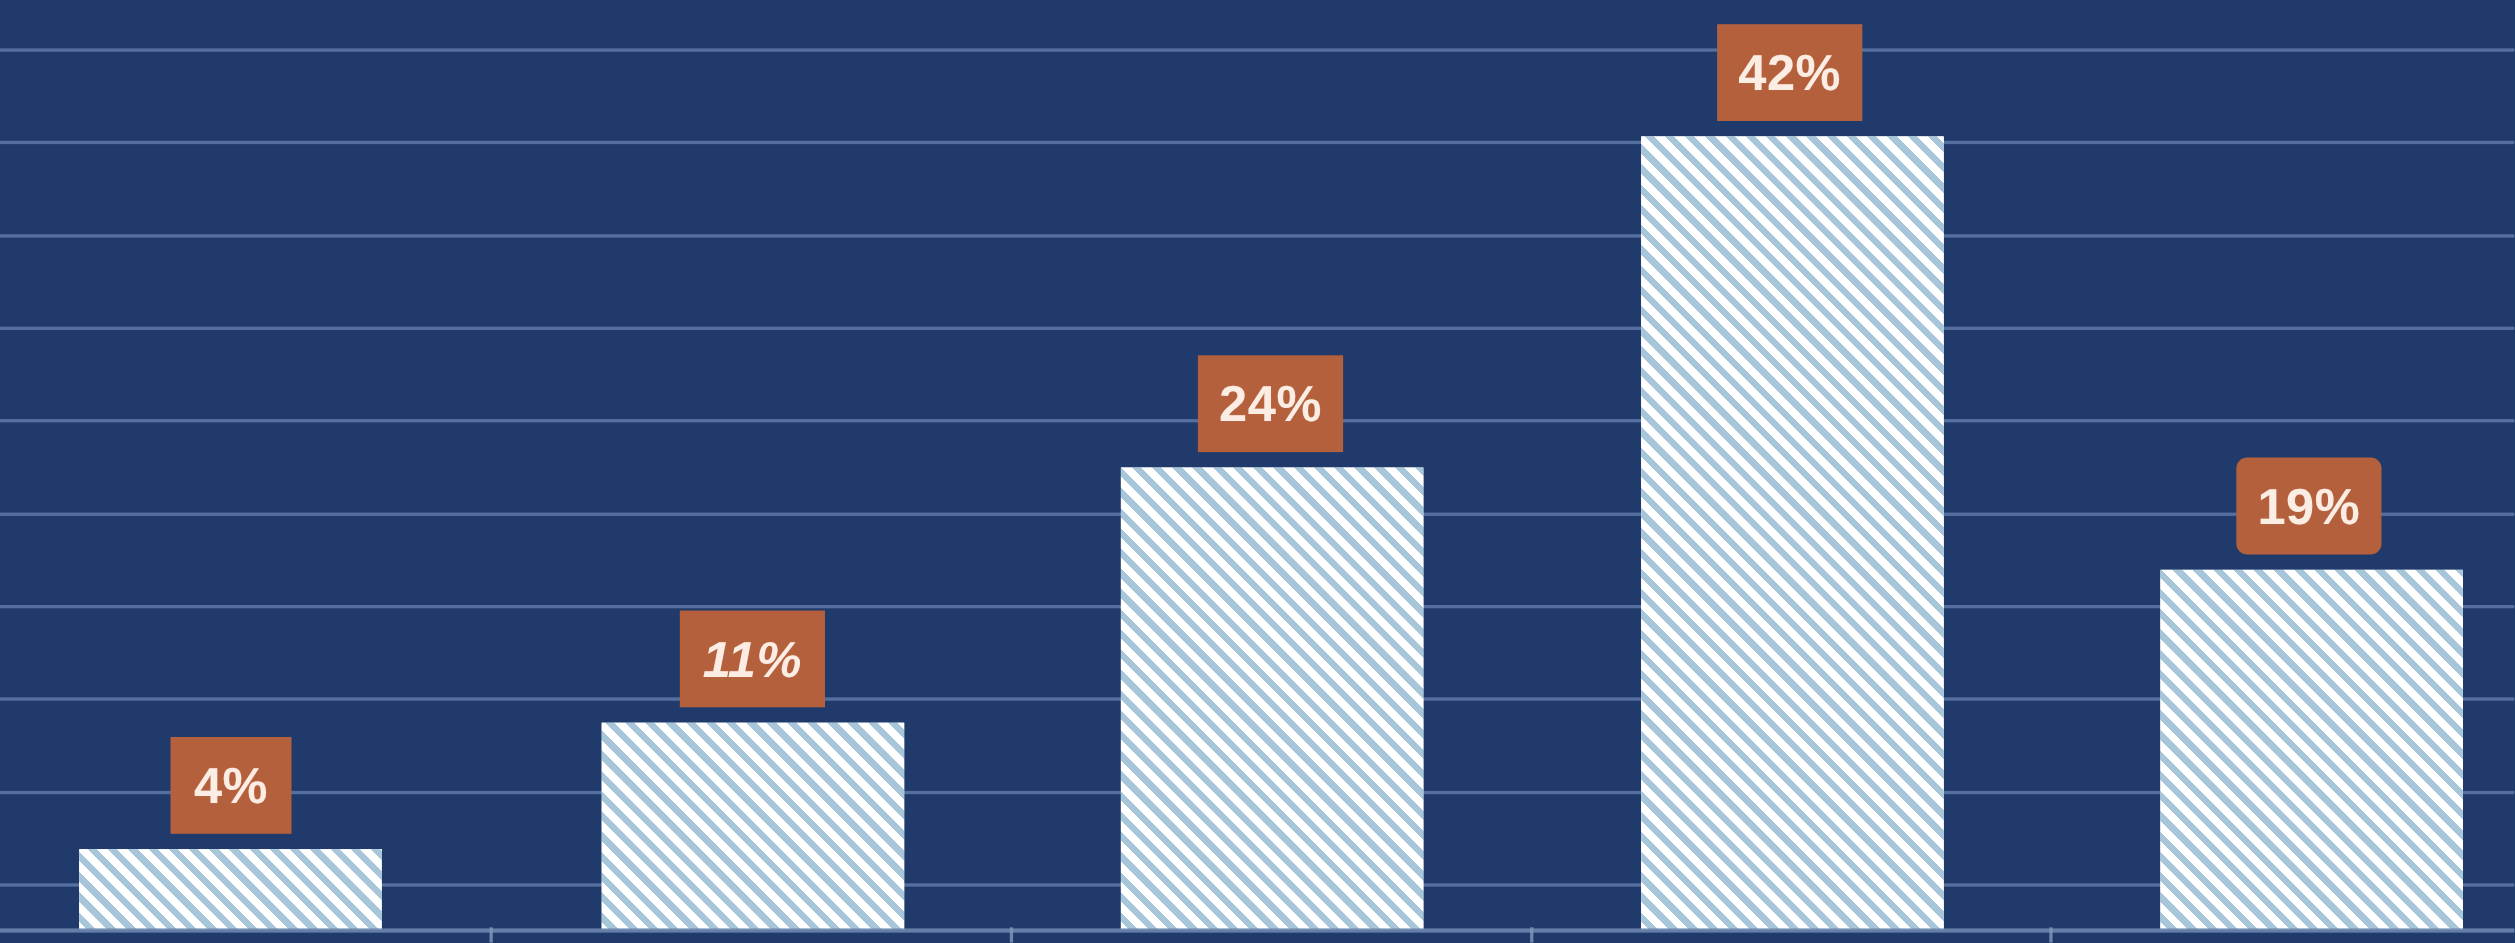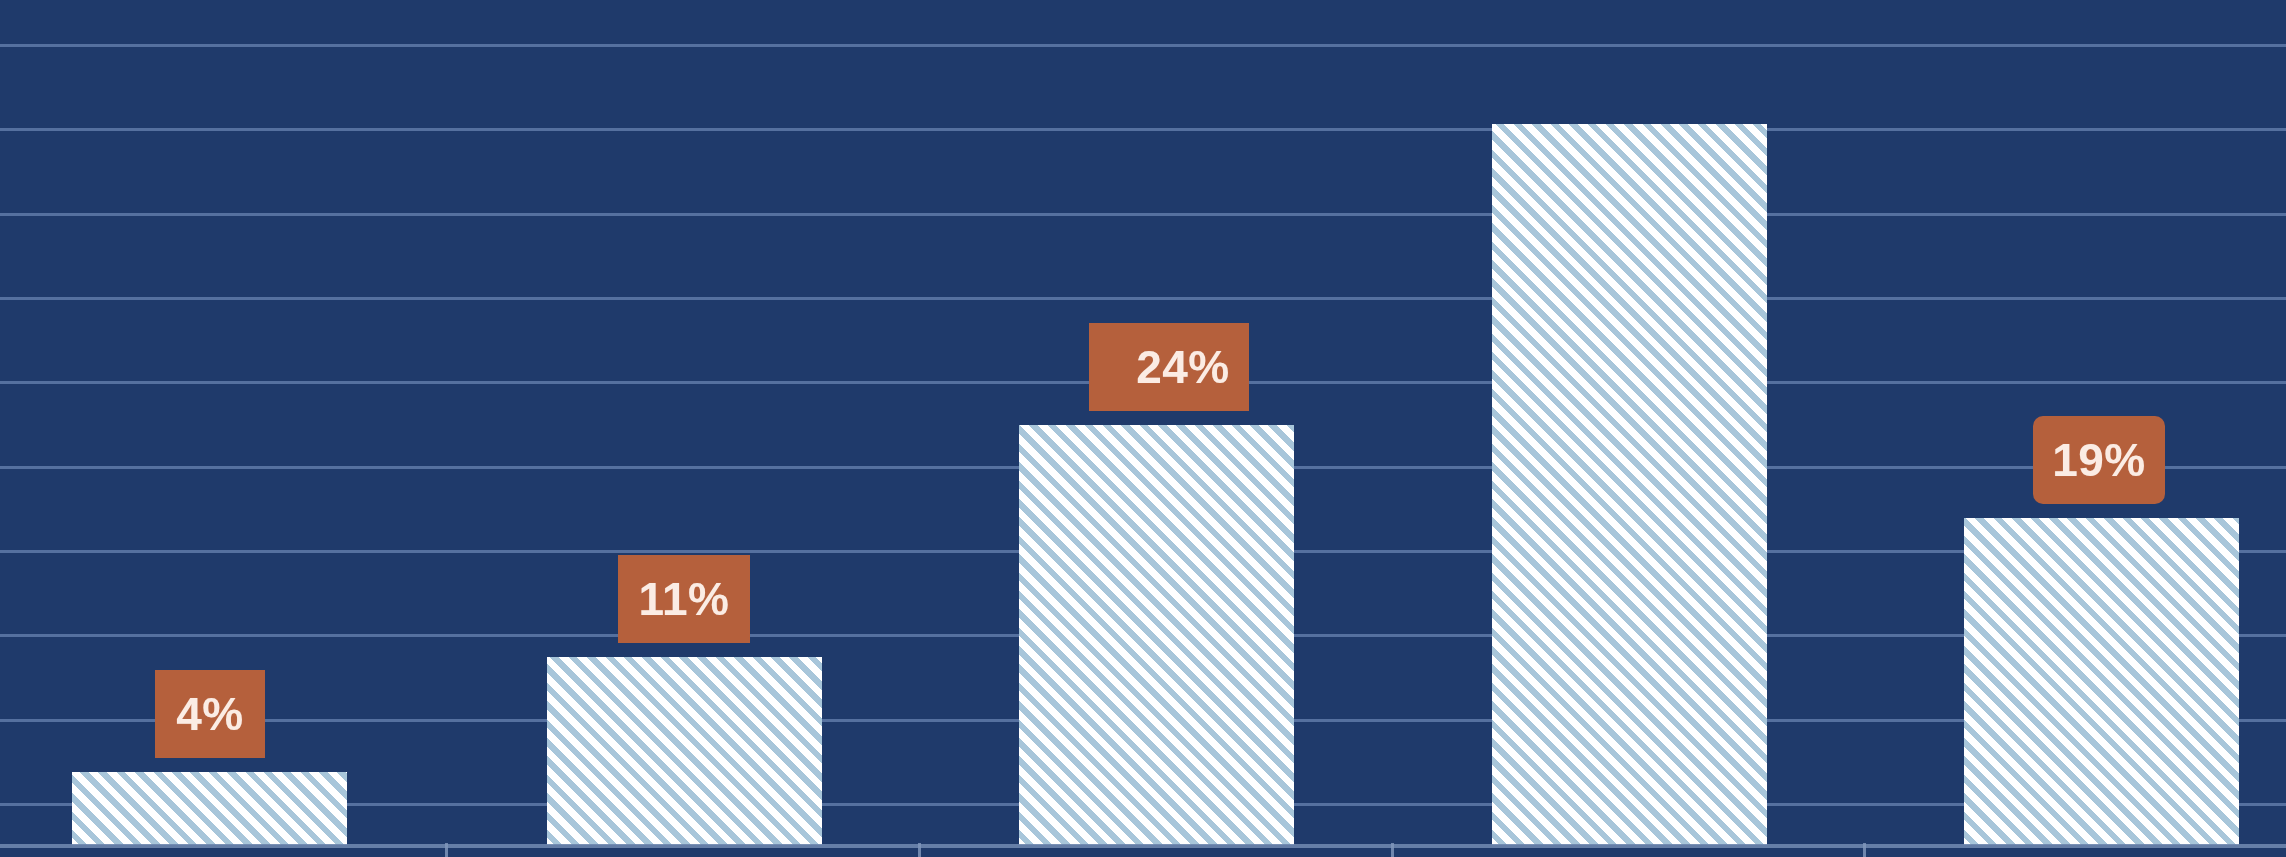--- a/index.html
+++ b/index.html
@@ -77,24 +77,25 @@
       <div class="gridline" style="top: 550px; background: rgb(95, 122, 168);"></div>
       <div class="gridline" style="top: 634px; background: rgb(95, 122, 168);"></div>
       <div class="gridline" style="top: 719px; background: rgb(95, 122, 168);"></div>
       <div class="gridline" style="top: 803px; background: rgb(95, 122, 168);"></div>
     </div>
 
   <div class="plot">
       <div class="bar" style="left: 72px; width: 275px; top: 772px; height: 73px; bottom: auto;"></div>
       <div class="data-label" style="left: 155px; top: 670px; width: 110px; height: 88px; background: rgb(181, 96, 60); color: rgb(251, 236, 228);">4%</div>
       <div class="bar" style="left: 547px; width: 275px; top: 657px; height: 188px; bottom: auto;"></div>
-      <div class="data-label" style="left: 618px; top: 555px; width: 132px; height: 88px; background: rgb(181, 96, 60); color: rgb(251, 236, 228);">11%</div>
+      <div class="data-label" style="left: 618px; top: 555px; width: 132px; height: 88px; background: rgb(181, 96, 60); color: rgb(251, 236, 228); font-style: italic;">11%</div>
       <div class="bar" style="left: 1019px; width: 275px; top: 425px; height: 420px; bottom: auto;"></div>
-      <div class="data-label" style="left: 1089px; top: 323px; width: 132px; height: 88px; background: rgb(181, 96, 60); color: rgb(251, 236, 228); padding-left: 28px;">24%</div>
+      <div class="data-label" style="left: 1089px; top: 323px; width: 132px; height: 88px; background: rgb(181, 96, 60); color: rgb(251, 236, 228);">24%</div>
       <div class="bar" style="left: 1492px; width: 275px; top: 124px; height: 721px; bottom: auto;"></div>
+      <div class="data-label" style="left: 1561px; top: 22px; width: 132px; height: 88px; background: rgb(181, 96, 60); color: rgb(251, 236, 228);">42%</div>
       <div class="bar" style="left: 1964px; width: 275px; top: 518px; height: 327px; bottom: auto;"></div>
       <div class="data-label" style="left: 2033px; top: 416px; width: 132px; height: 88px; background: rgb(181, 96, 60); color: rgb(251, 236, 228); border-radius: 10px;">19%</div>
     </div>
 
   <div class="axis-line"></div>
   <div class="axis-floor"></div>
 
 <div class="axis-tick" style="left: 445px;"></div>
     <div class="axis-tick" style="left: 918px;"></div>
     <div class="axis-tick" style="left: 1391px;"></div>

